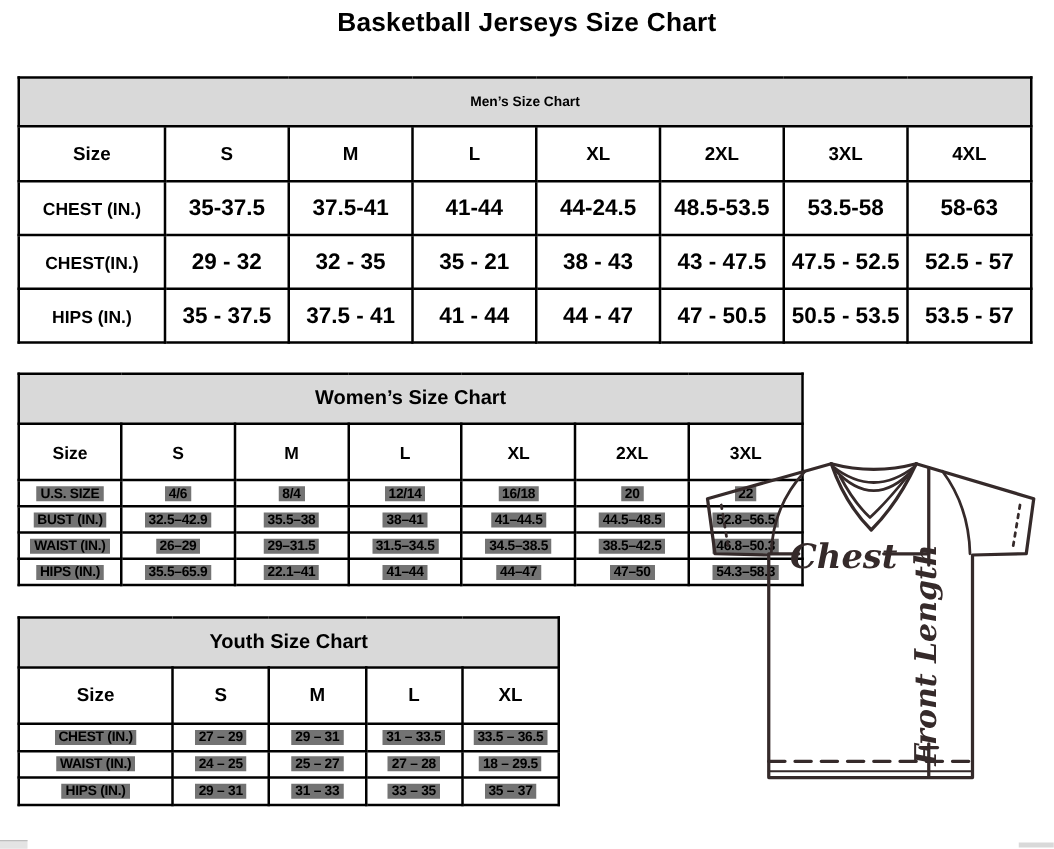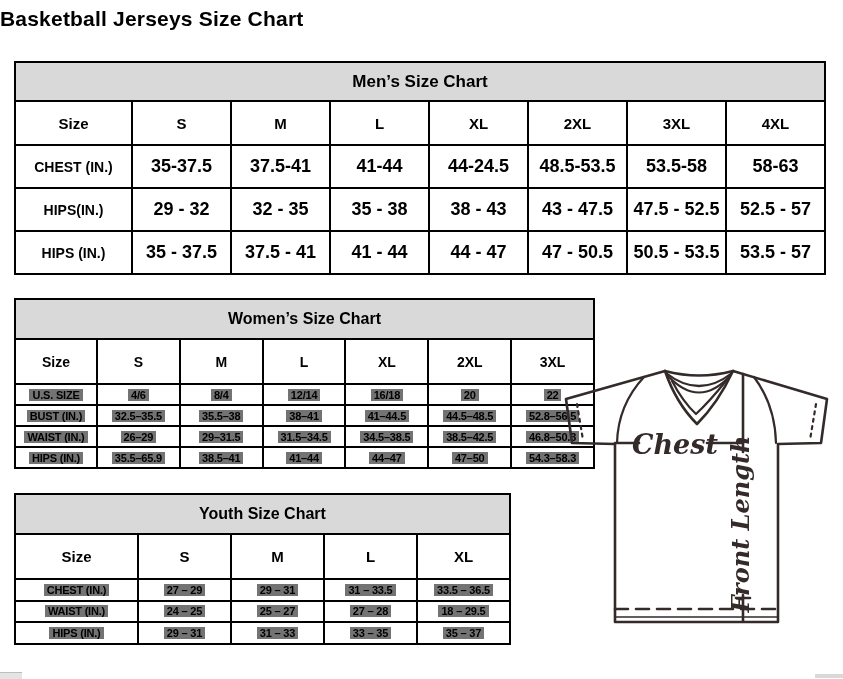--- a/index.html
+++ b/index.html
@@ -6,49 +6,49 @@
   html,body { width:843px; height:679px; }
   body {
     position:relative;
     background:#ffffff;
     font-family:"Liberation Sans", sans-serif;
     color:#000;
     overflow:hidden;
   }
   .page-title {
     position:absolute; left:0; top:7px; width:843px;
-    text-align:left; font-size:21px; font-weight:bold;
+    text-align:center; font-size:21px; font-weight:bold;
     letter-spacing:.2px;
   }
   table.tbl {
     position:absolute; border-collapse:collapse; table-layout:fixed;
     background:#fff;
   }
   table.tbl th, table.tbl td {
     border:2px solid #000; text-align:center; vertical-align:middle;
     font-weight:bold; overflow:hidden; white-space:nowrap;
   }
   th.cap { background:#d9d9d9; }
 
   
   table.mens { left:14px; top:61px; width:812px; }
-  table.mens th.cap { height:39px; font-size:17px; }
+  table.mens th.cap { height:39px; font-size:11px; }
   table.mens tr.hdr th { height:44px; font-size:15px; }
   table.mens td { height:43px; font-size:18px; }
   table.mens td.lbl { font-size:14px; }
 
   
-  table.womens { left:14px; top:298px; width:581px; }
+  table.womens { left:14px; top:298px; width:629px; }
   table.womens th.cap { height:40px; font-size:16px; }
   table.womens tr.hdr th { height:45px; font-size:14px; }
   table.womens td { height:21px; font-size:11px; letter-spacing:-.2px; }
   table.womens td.lbl { font-size:11px; }
 
   
-  table.youth { left:14px; top:493px; width:497px; }
+  table.youth { left:14px; top:493px; width:434px; }
   table.youth th.cap { height:40px; font-size:16px; }
   table.youth tr.hdr th { height:45px; font-size:15px; }
   table.youth td { height:21.5px; font-size:11px; letter-spacing:-.2px; }
 
   .hl { background:#737373; padding:0 3px; }
 
   .jersey-wrap { position:absolute; left:555px; top:355px; width:288px; height:290px; }
   .jersey-wrap svg { width:100%; height:100%; display:block; }
   .measure-text {
     font-family:"DejaVu Serif", serif;
@@ -93,24 +93,24 @@
     <td class="lbl">CHEST (IN.)</td>
     <td>35-37.5</td>
     <td>37.5-41</td>
     <td>41-44</td>
     <td>44-24.5</td>
     <td>48.5-53.5</td>
     <td>53.5-58</td>
     <td>58-63</td>
   </tr>
   <tr>
-    <td class="lbl">HIPS(IN.)</td>
+    <td class="lbl">CHEST(IN.)</td>
     <td>29 - 32</td>
     <td>32 - 35</td>
-    <td>35 - 38</td>
+    <td>35 - 21</td>
     <td>38 - 43</td>
     <td>43 - 47.5</td>
     <td>47.5 - 52.5</td>
     <td>52.5 - 57</td>
   </tr>
   <tr>
     <td class="lbl">HIPS (IN.)</td>
     <td>35 - 37.5</td>
     <td>37.5 - 41</td>
     <td>41 - 44</td>
@@ -149,40 +149,40 @@
     <td class="lbl"><span class="hl">U.S. SIZE</span></td>
     <td><span class="hl">4/6</span></td>
     <td><span class="hl">8/4</span></td>
     <td><span class="hl">12/14</span></td>
     <td><span class="hl">16/18</span></td>
     <td><span class="hl">20</span></td>
     <td><span class="hl">22</span></td>
   </tr>
   <tr>
     <td class="lbl"><span class="hl">BUST (IN.)</span></td>
-    <td><span class="hl">32.5–35.5</span></td>
+    <td><span class="hl">32.5–42.9</span></td>
     <td><span class="hl">35.5–38</span></td>
     <td><span class="hl">38–41</span></td>
     <td><span class="hl">41–44.5</span></td>
     <td><span class="hl">44.5–48.5</span></td>
     <td><span class="hl">52.8–56.5</span></td>
   </tr>
   <tr>
     <td class="lbl"><span class="hl">WAIST (IN.)</span></td>
     <td><span class="hl">26–29</span></td>
     <td><span class="hl">29–31.5</span></td>
     <td><span class="hl">31.5–34.5</span></td>
     <td><span class="hl">34.5–38.5</span></td>
     <td><span class="hl">38.5–42.5</span></td>
     <td><span class="hl">46.8–50.3</span></td>
   </tr>
   <tr>
     <td class="lbl"><span class="hl">HIPS (IN.)</span></td>
     <td><span class="hl">35.5–65.9</span></td>
-    <td><span class="hl">38.5–41</span></td>
+    <td><span class="hl">22.1–41</span></td>
     <td><span class="hl">41–44</span></td>
     <td><span class="hl">44–47</span></td>
     <td><span class="hl">47–50</span></td>
     <td><span class="hl">54.3–58.3</span></td>
   </tr>
 </tbody>
   </table>
 
 <table class="tbl youth">
   <colgroup>

